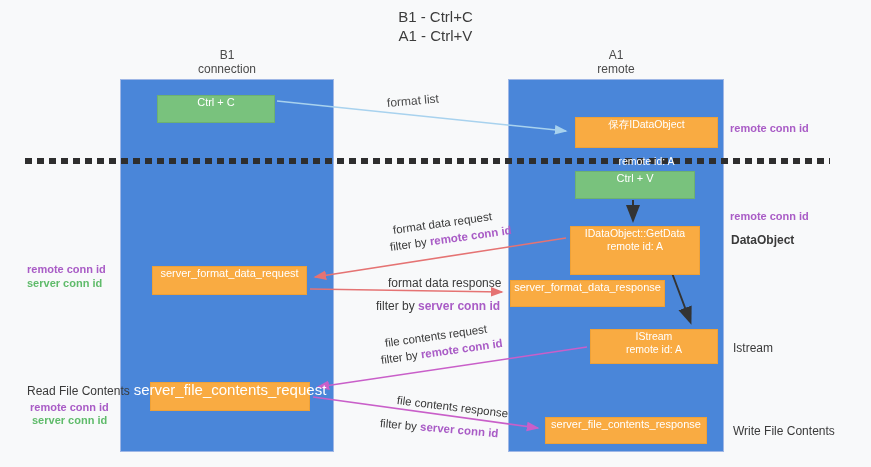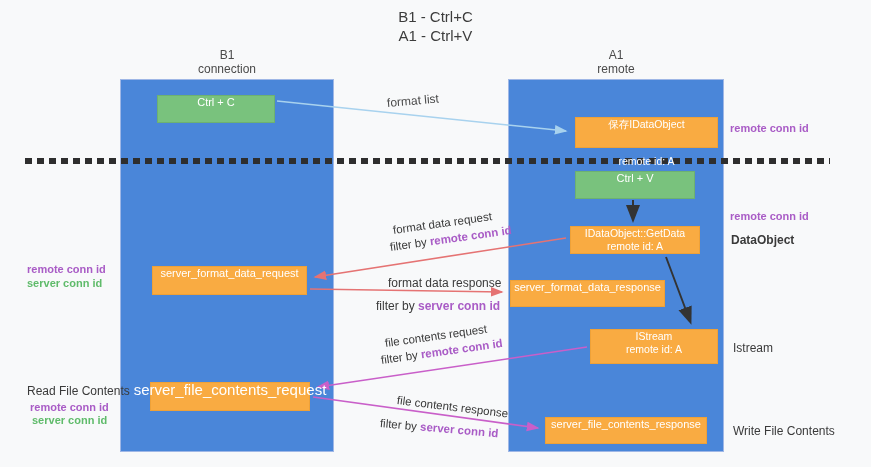--- a/index.html
+++ b/index.html
@@ -73,21 +73,21 @@
     <span>Ctrl + C</span>
   </div>
   <div class="abs node green" style="left:575px;top:171px;width:120px;height:28px;">
     <span>Ctrl + V</span>
   </div>
 
   <div class="abs node orange" style="left:575px;top:117px;width:143px;height:31px;gap:24px;">
     <span>保存IDataObject</span>
     <span>remote id: A</span>
   </div>
-  <div class="abs node orange" style="left:570px;top:226px;width:130px;height:28px;">
+  <div class="abs node orange" style="left:570px;top:226px;width:130px;height:49px;">
     <span>IDataObject::GetData</span>
     <span>remote id: A</span>
   </div>
   <div class="abs node orange" style="left:590px;top:329px;width:128px;height:35px;">
     <span>IStream</span>
     <span>remote id: A</span>
   </div>
   <div class="abs node orange" style="left:152px;top:266px;width:155px;height:29px;font-size:11px;">
     <span>server_format_data_request</span>
   </div>

